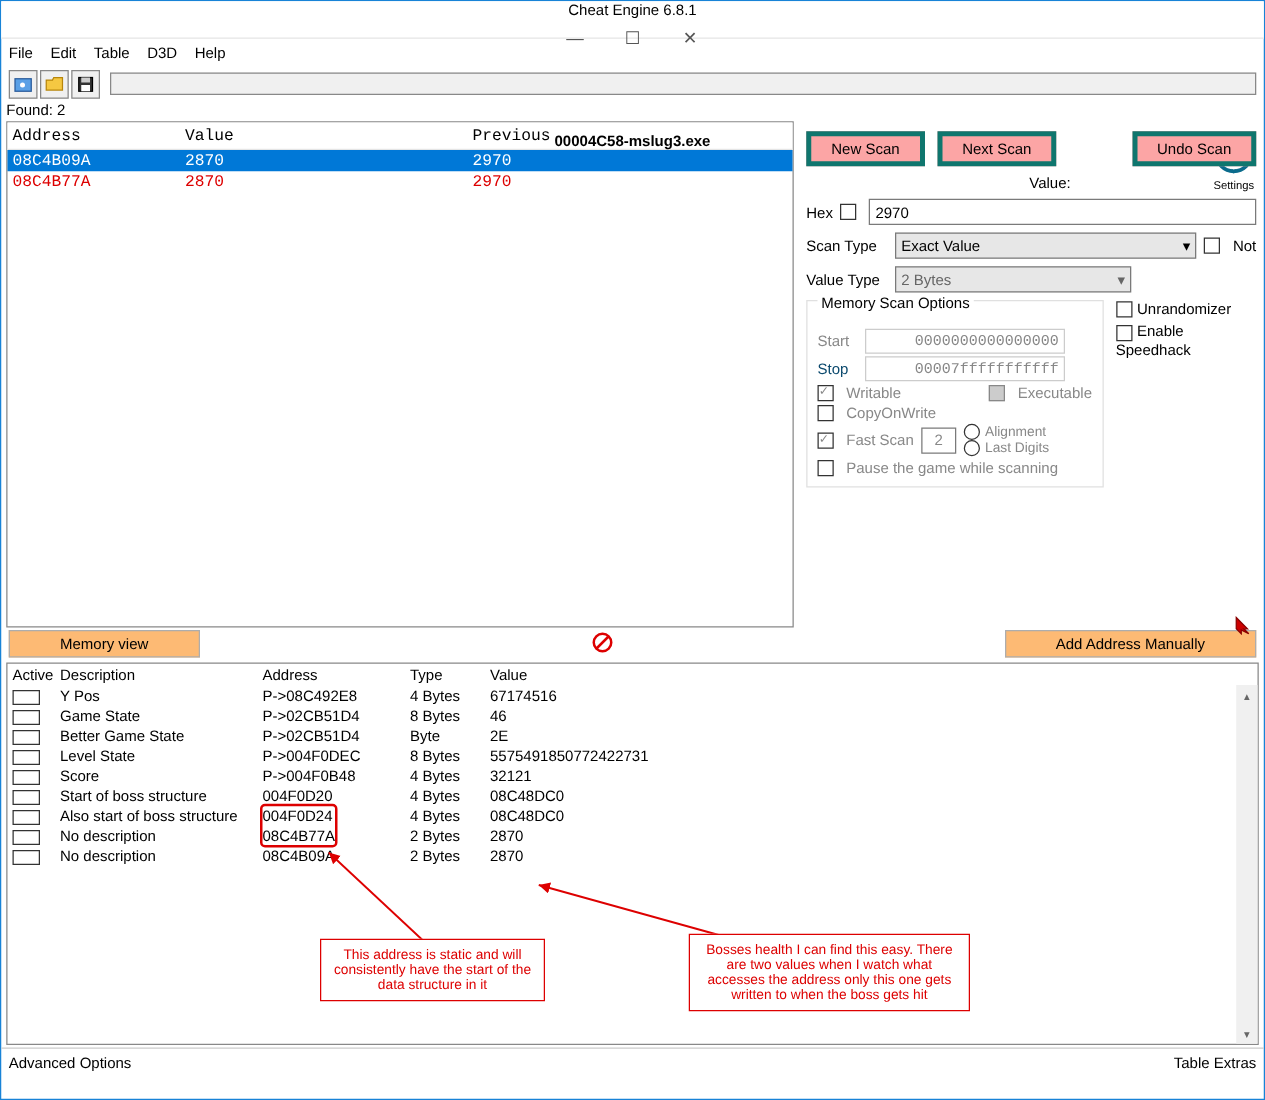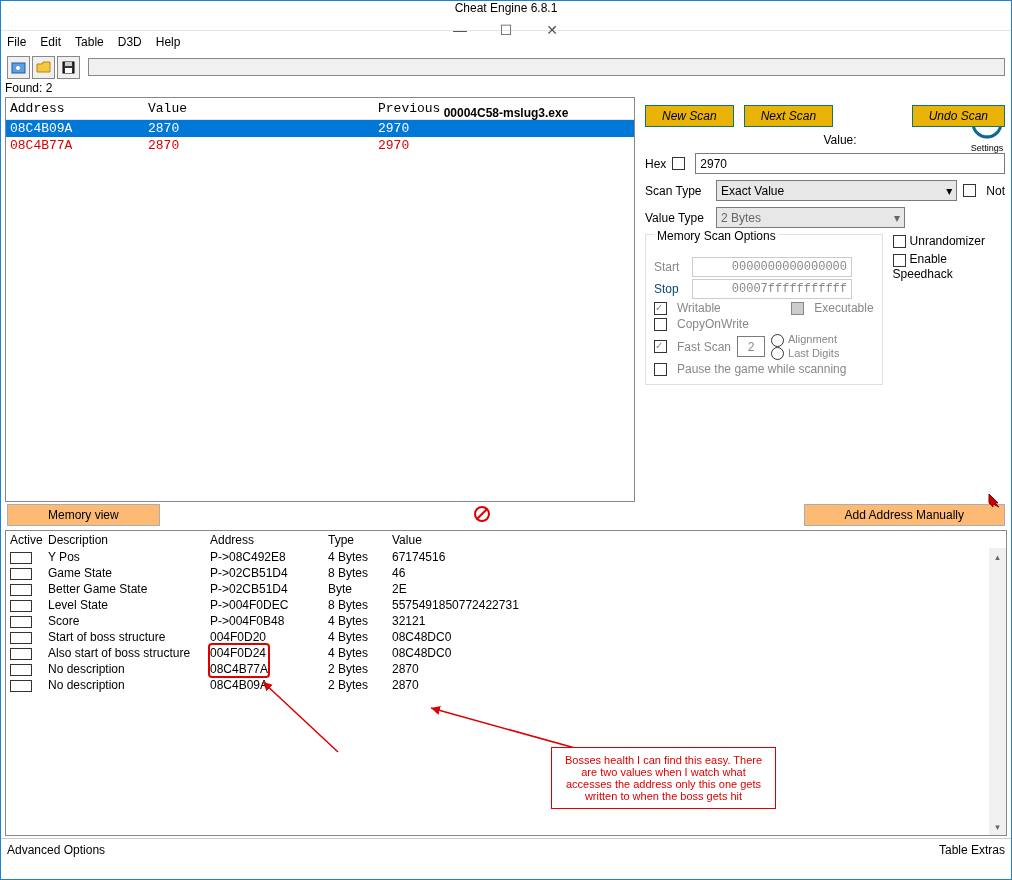--- a/index.html
+++ b/index.html
@@ -23,21 +23,21 @@
 .res-head { display:flex; background:#fff; border-bottom:1px solid #e5e5e5; padding:3px 4px; color:#000; }
 .res-head div:nth-child(1){width:138px;}
 .res-head div:nth-child(2){width:230px;}
 .res-row { display:flex; padding:1px 4px; }
 .res-row div:nth-child(1){width:138px;}
 .res-row div:nth-child(2){width:230px;}
 .res-row.sel { background:#0078d7; color:#fff; }
 .res-row.red { color:#d00; }
 .right-pane { flex:1; padding:4px 6px; display:flex; flex-direction:column; gap:6px; position:relative; }
 .scan-btns { display:flex; gap:10px; margin-top:6px; }
-.btn { border:1px solid #0f766e; background:#eab308; padding:3px 16px; font-size:12px;font-style:italic; }
+.btn { border:4px solid #0f766e; background:#fca5a5; padding:3px 16px; font-size:12px; }
 .field-row { display:flex; align-items:center; gap:6px; font-size:12px; }
 .txt { border:1px solid #7a7a7a; background:#fff; padding:2px 4px; font-size:12px; height:21px; }
 .sel-box { border:1px solid #7a7a7a; background:#e7e7e7; padding:2px 4px; height:21px; display:flex; align-items:center; justify-content:space-between; }
 .chk { width:13px; height:13px; border:1px solid #333; display:inline-block; background:#fff; vertical-align:middle; margin-right:4px; }
 .chk.on::after { content:"✓"; font-size:10px; line-height:10px; display:block; color:#888; }
 .rad { width:13px; height:13px; border:1px solid #333; border-radius:50%; display:inline-block; background:#fff; vertical-align:middle; margin-right:4px; }
 .mem-opts { border:1px solid #e0e0e0; padding:6px 8px; font-size:12px; width:248px; }
 .mem-opts .lbl { position:relative; top:-12px; background:#fff; padding:0 3px; display:inline-block; }
 .mem-opts .row { display:flex; align-items:center; margin:2px 0; gap:6px; }
 .mem-opts .addr-box { border:1px solid #ccc; color:#888; background:#fff; padding:2px 4px; width:160px; text-align:right; font-family:"Courier New",monospace; font-size:12px; }
@@ -325,20 +325,21 @@
       </svg>
     <svg class="arrow" style="left:420px;top:172px" width="190" height="60">
         <defs>
           <marker id="ah2" markerWidth="8" markerHeight="8" refX="6" refY="3" orient="auto">
             <path d="M0,0 L6,3 L0,6 Z" fill="#d00"></path>
           </marker>
         </defs>
         <line x1="185" y1="55" x2="5" y2="5" stroke="#d00" stroke-width="1.5" marker-end="url(#ah2)"></line>
       </svg>
 
+    <div class="callout" style="left:250px;top:220px;width:180px;">This address is static and will consistently have the start of the data structure in it</div>
     <div class="callout" style="left:545px;top:216px;width:225px;">Bosses health I can find this easy. There are two values when I watch what accesses the address only this one gets written to when the boss gets hit</div>
   </div>
 
   <div class="statusbar">
     <span>Advanced Options</span>
     <span>Table Extras</span>
   </div>
 </div>
 
 </body></html>

